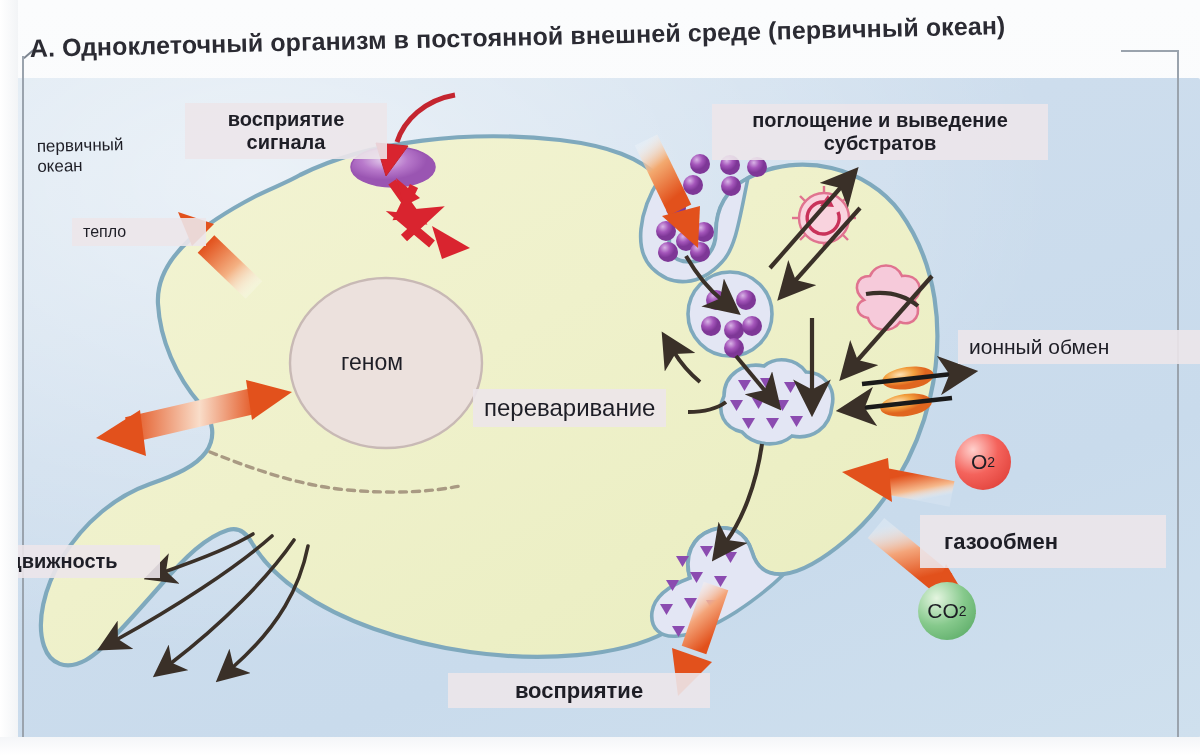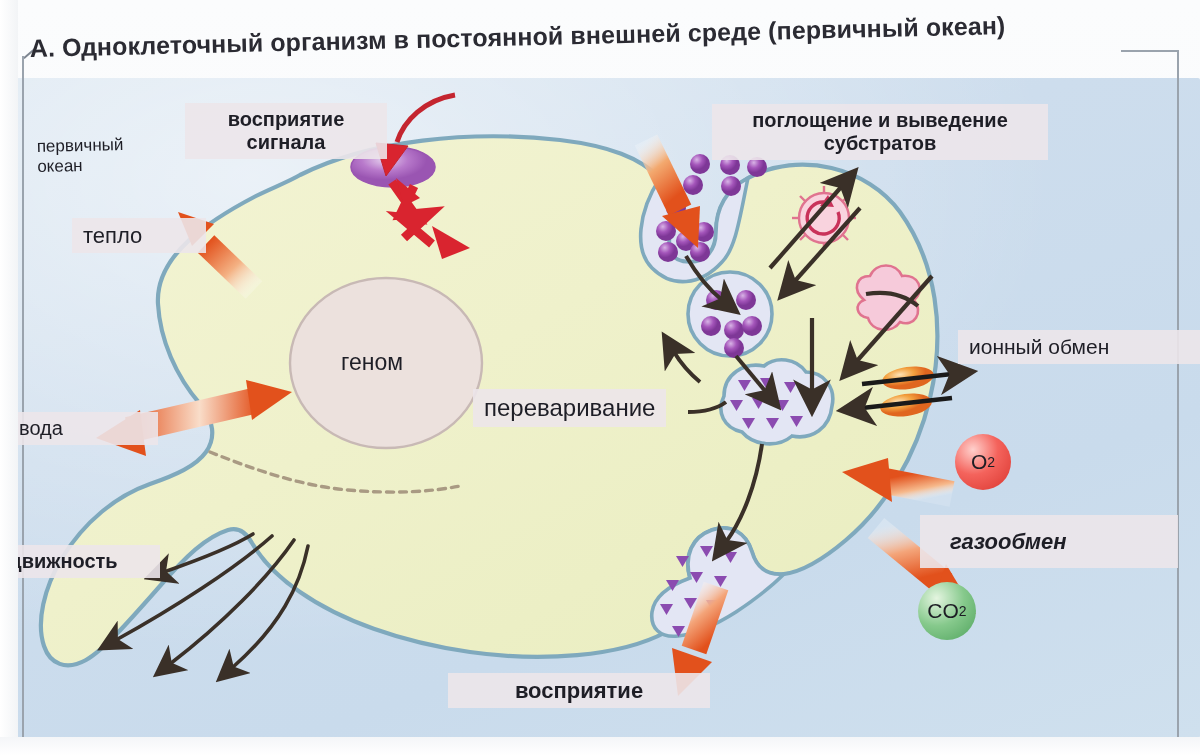--- a/index.html
+++ b/index.html
@@ -324,34 +324,33 @@
     <span>CO</span>
       <sub>2</sub>
   </div>
 
   <div class="lab plain" style="left:26px;top:131px;font-size:17px;transform:rotate(-1.4deg);background:transparent;">первичный
 океан</div>
 
   <div class="lab b c" style="left:185px;top:103px;font-size:20px;width:180px;">восприятие
 сигнала</div>
 
-  <div class="lab" style="left:72px;top:218px;font-size:22px;width:112px;">тепло</div>
-
-  <div class="lab" style="left:8px;top:412px;font-size:20px;width:128px;">вода</div>
+  <div class="lab" style="left:72px;top:218px;font-size:16px;width:112px;">тепло</div>
+
 
   <div class="lab b" style="left:-14px;top:545px;font-size:20px;width:152px;">одвижность</div>
 
   <div class="lab" style="left:330px;top:344px;font-size:23px;background:transparent;">геном</div>
 
   <div class="lab" style="left:473px;top:389px;font-size:24px;">переваривание</div>
 
   <div class="lab b c" style="left:668px;top:104px;font-size:20px;width:314px;margin-left:44px;">поглощение и выведение
 субстратов</div>
 
   <div class="lab" style="left:958px;top:330px;font-size:21px;width:222px;">ионный обмен</div>
 
-  <div class="lab b" style="left:920px;top:515px;font-size:22px;width:198px;padding:14px 30px;font-style:italic;">газообмен</div>
+  <div class="lab b" style="left:920px;top:515px;font-size:22px;width:198px;padding:14px 24px;">газообмен</div>
 
   <div class="lab b c" style="left:448px;top:673px;font-size:22px;width:240px;">восприятие</div>
 
   <div class="page-edge-l"></div>
   <div class="page-edge-b"></div>
 </div>
 
 </body></html>

